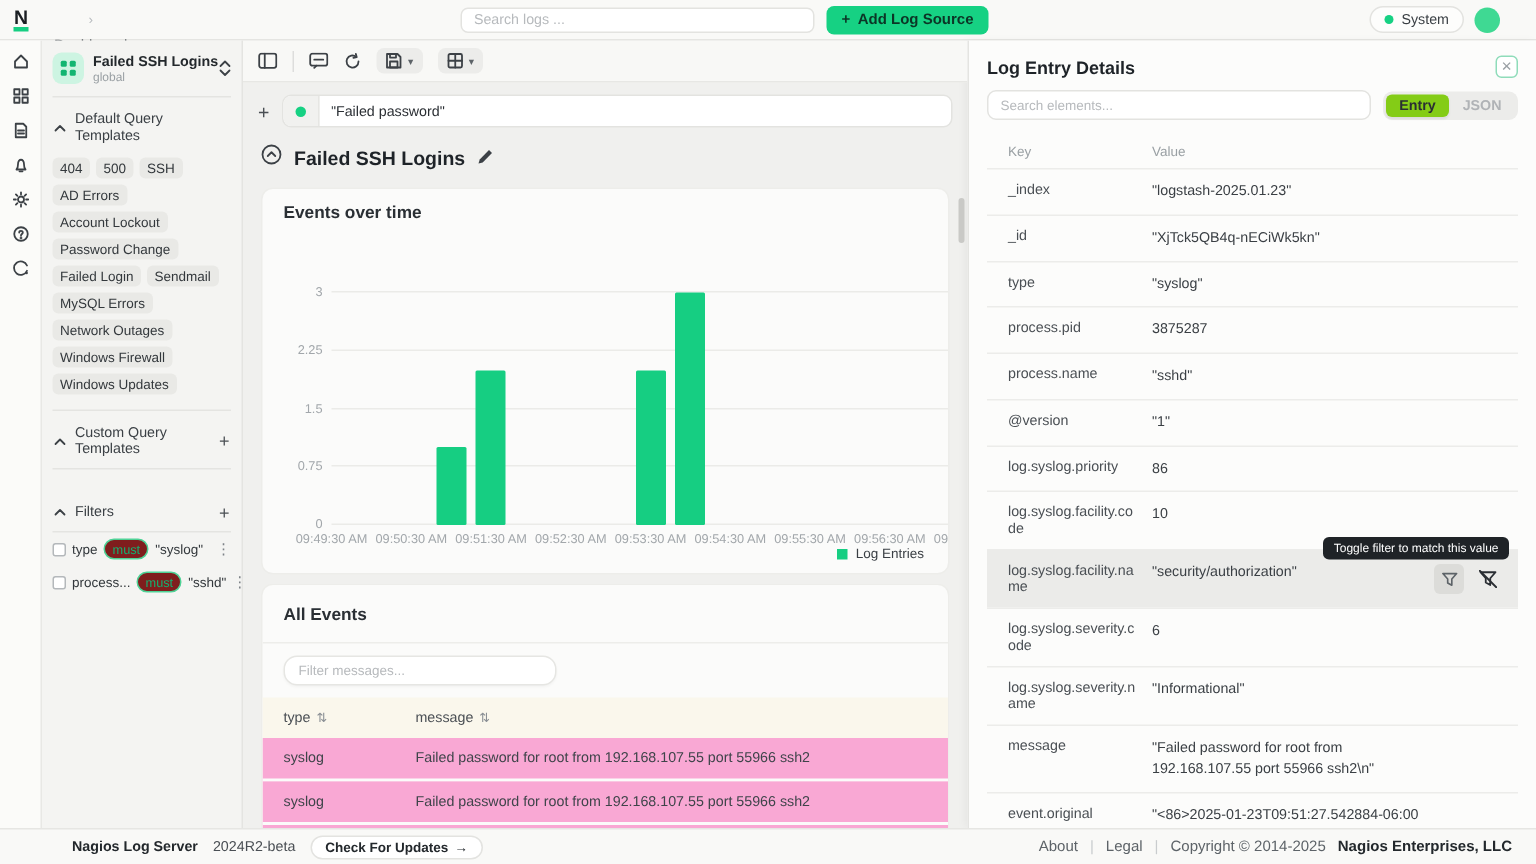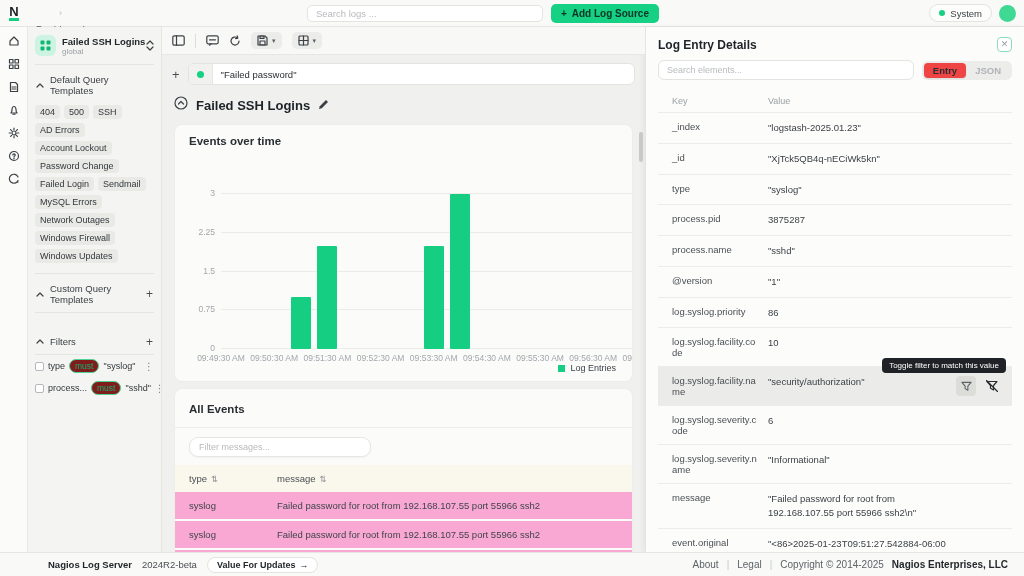--- a/index.html
+++ b/index.html
@@ -9,21 +9,21 @@
 
   
   .topbar { height:27px; background:#f9f9f7; border-bottom:1px solid #e5e5e2; display:flex; align-items:center; flex:none; }
   .logo { width:28px; display:flex; justify-content:center; }
   .logo-n { font-weight:bold; font-size:13px; color:#1b1f23; border-bottom:3px solid #16ce82; line-height:13px; }
   .crumbs { display:flex; align-items:center; gap:7px; margin-left:8px; font-size:10px; color:#5d6368;flex-direction:column; }
   .crumb-sep { color:#b8bcbf; font-size:9px; }
   .top-search { margin-left:222px; width:236px; height:17px; background:#fff; border:1px solid #e3e3e0; border-radius:5px; font-size:9.5px; padding:0 8px; color:#2a2e33; }
   .top-search::placeholder { color:#b7babd; }
   .add-btn { margin-left:8px; height:19px; background:#16d183; color:#0c3526; border:none; border-radius:5px; font-size:10px; font-weight:bold; padding:0 10px; display:flex; align-items:center; gap:5px; cursor:pointer; }
-  .top-right { margin-left:auto; display:flex; align-items:center; gap:7px; padding-right:8px; }
+  .top-right { margin-left:auto; display:flex; align-items:center; gap:7px; padding-right:24px; }
   .system-pill { display:flex; align-items:center; gap:5px; background:#fdfdfc; border:1px solid #e3e3e0; border-radius:9px; height:18px; padding:0 9px; font-size:9.5px; color:#3a3f44; }
   .gdot { width:6px; height:6px; border-radius:50%; background:#16d183; }
   .avatar { width:17px; height:17px; border-radius:50%; background:#3fd993; }
 
   
   .mid { flex:1; display:flex; min-height:0; }
 
   .rail { width:28px; background:#fbfbf9; border-right:1px solid #e8e8e5; display:flex; flex-direction:column; align-items:center; padding-top:8px; gap:11px; flex:none; }
   .rail svg { display:block; }
 
@@ -93,21 +93,21 @@
   
   .details { width:379px; flex:none; background:#fcfcfb; border-left:1px solid #e4e4e1; box-shadow:-2px 0 6px rgba(0,0,0,.05); padding:8px 12px 0; overflow:hidden; display:flex; flex-direction:column; }
   .det-head { display:flex; align-items:center; justify-content:space-between; padding:2px 0 8px; }
   .det-title { font-size:12px; font-weight:bold; color:#1e2328; }
   .close-btn { width:15px; height:15px; border:1px solid #8fdcba; border-radius:4px; background:#fff; color:#9aa0a5; font-size:9px; line-height:13px; text-align:center; cursor:pointer; }
   .det-search-row { display:flex; gap:8px; align-items:center; padding-bottom:10px; }
   .det-search { flex:1; height:20px; border:1px solid #e3e3e0; border-radius:6px; background:#fff; font-size:9px; padding:0 8px; color:#2a2e33; }
   .det-search::placeholder { color:#b7babd; }
   .toggle { display:flex; background:#ececea; border-radius:6px; padding:2px; }
   .toggle .tab { font-size:9.5px; padding:2px 9px; border-radius:4px; color:#b0b3b6; cursor:pointer; font-weight:bold; }
-  .toggle .tab.active { background:#ef4444; color:#2a2e33; box-shadow:0 1px 2px rgba(0,0,0,.08); }
+  .toggle .tab.active { background:#84cc16; color:#2a2e33; box-shadow:0 1px 2px rgba(0,0,0,.08); }
   .kv-head { display:flex; padding:6px 14px; font-size:9px; color:#9aa0a4; }
   .kv-key-col { width:96px; flex:none; }
   .drow { display:flex; align-items:flex-start; padding:8px 14px; border-top:1px solid #ececea; font-size:9.5px; position:relative; }
   .dkey { width:96px; flex:none; color:#4a4f54; word-break:break-all; padding-right:8px; }
   .dval { flex:1; color:#3a3f44; word-break:break-word; line-height:1.45; padding-right:46px; }
   .drow.hl { background:#ebebe9; }
   .ractions { position:absolute; right:10px; top:50%; transform:translateY(-50%); display:none; align-items:center; gap:6px; }
   .drow.hl .ractions { display:flex; }
   .fbtn { width:20px; height:20px; border-radius:4px; background:#dcdcd9; display:flex; align-items:center; justify-content:center; cursor:pointer; }
   .fbtn.plain { background:transparent; }
@@ -545,21 +545,21 @@
 
       </div>
     </aside>
   </div>
 
   <footer class="footer">
     <div class="foot-left">
       <span class="prod">Nagios Log Server</span>
       <span>2024R2-beta</span>
       <span class="updates-btn">
-        <span>Value For Updates</span>
+        <span>Check For Updates</span>
         <span>→</span>
       </span>
     </div>
     <div class="foot-right">
       <span class="lnk">About</span>
       <span class="fsep">|</span>
       <span class="lnk">Legal</span>
       <span class="fsep">|</span>
       <span>Copyright © 2014-2025</span>
       <span class="company">Nagios Enterprises, LLC</span>

